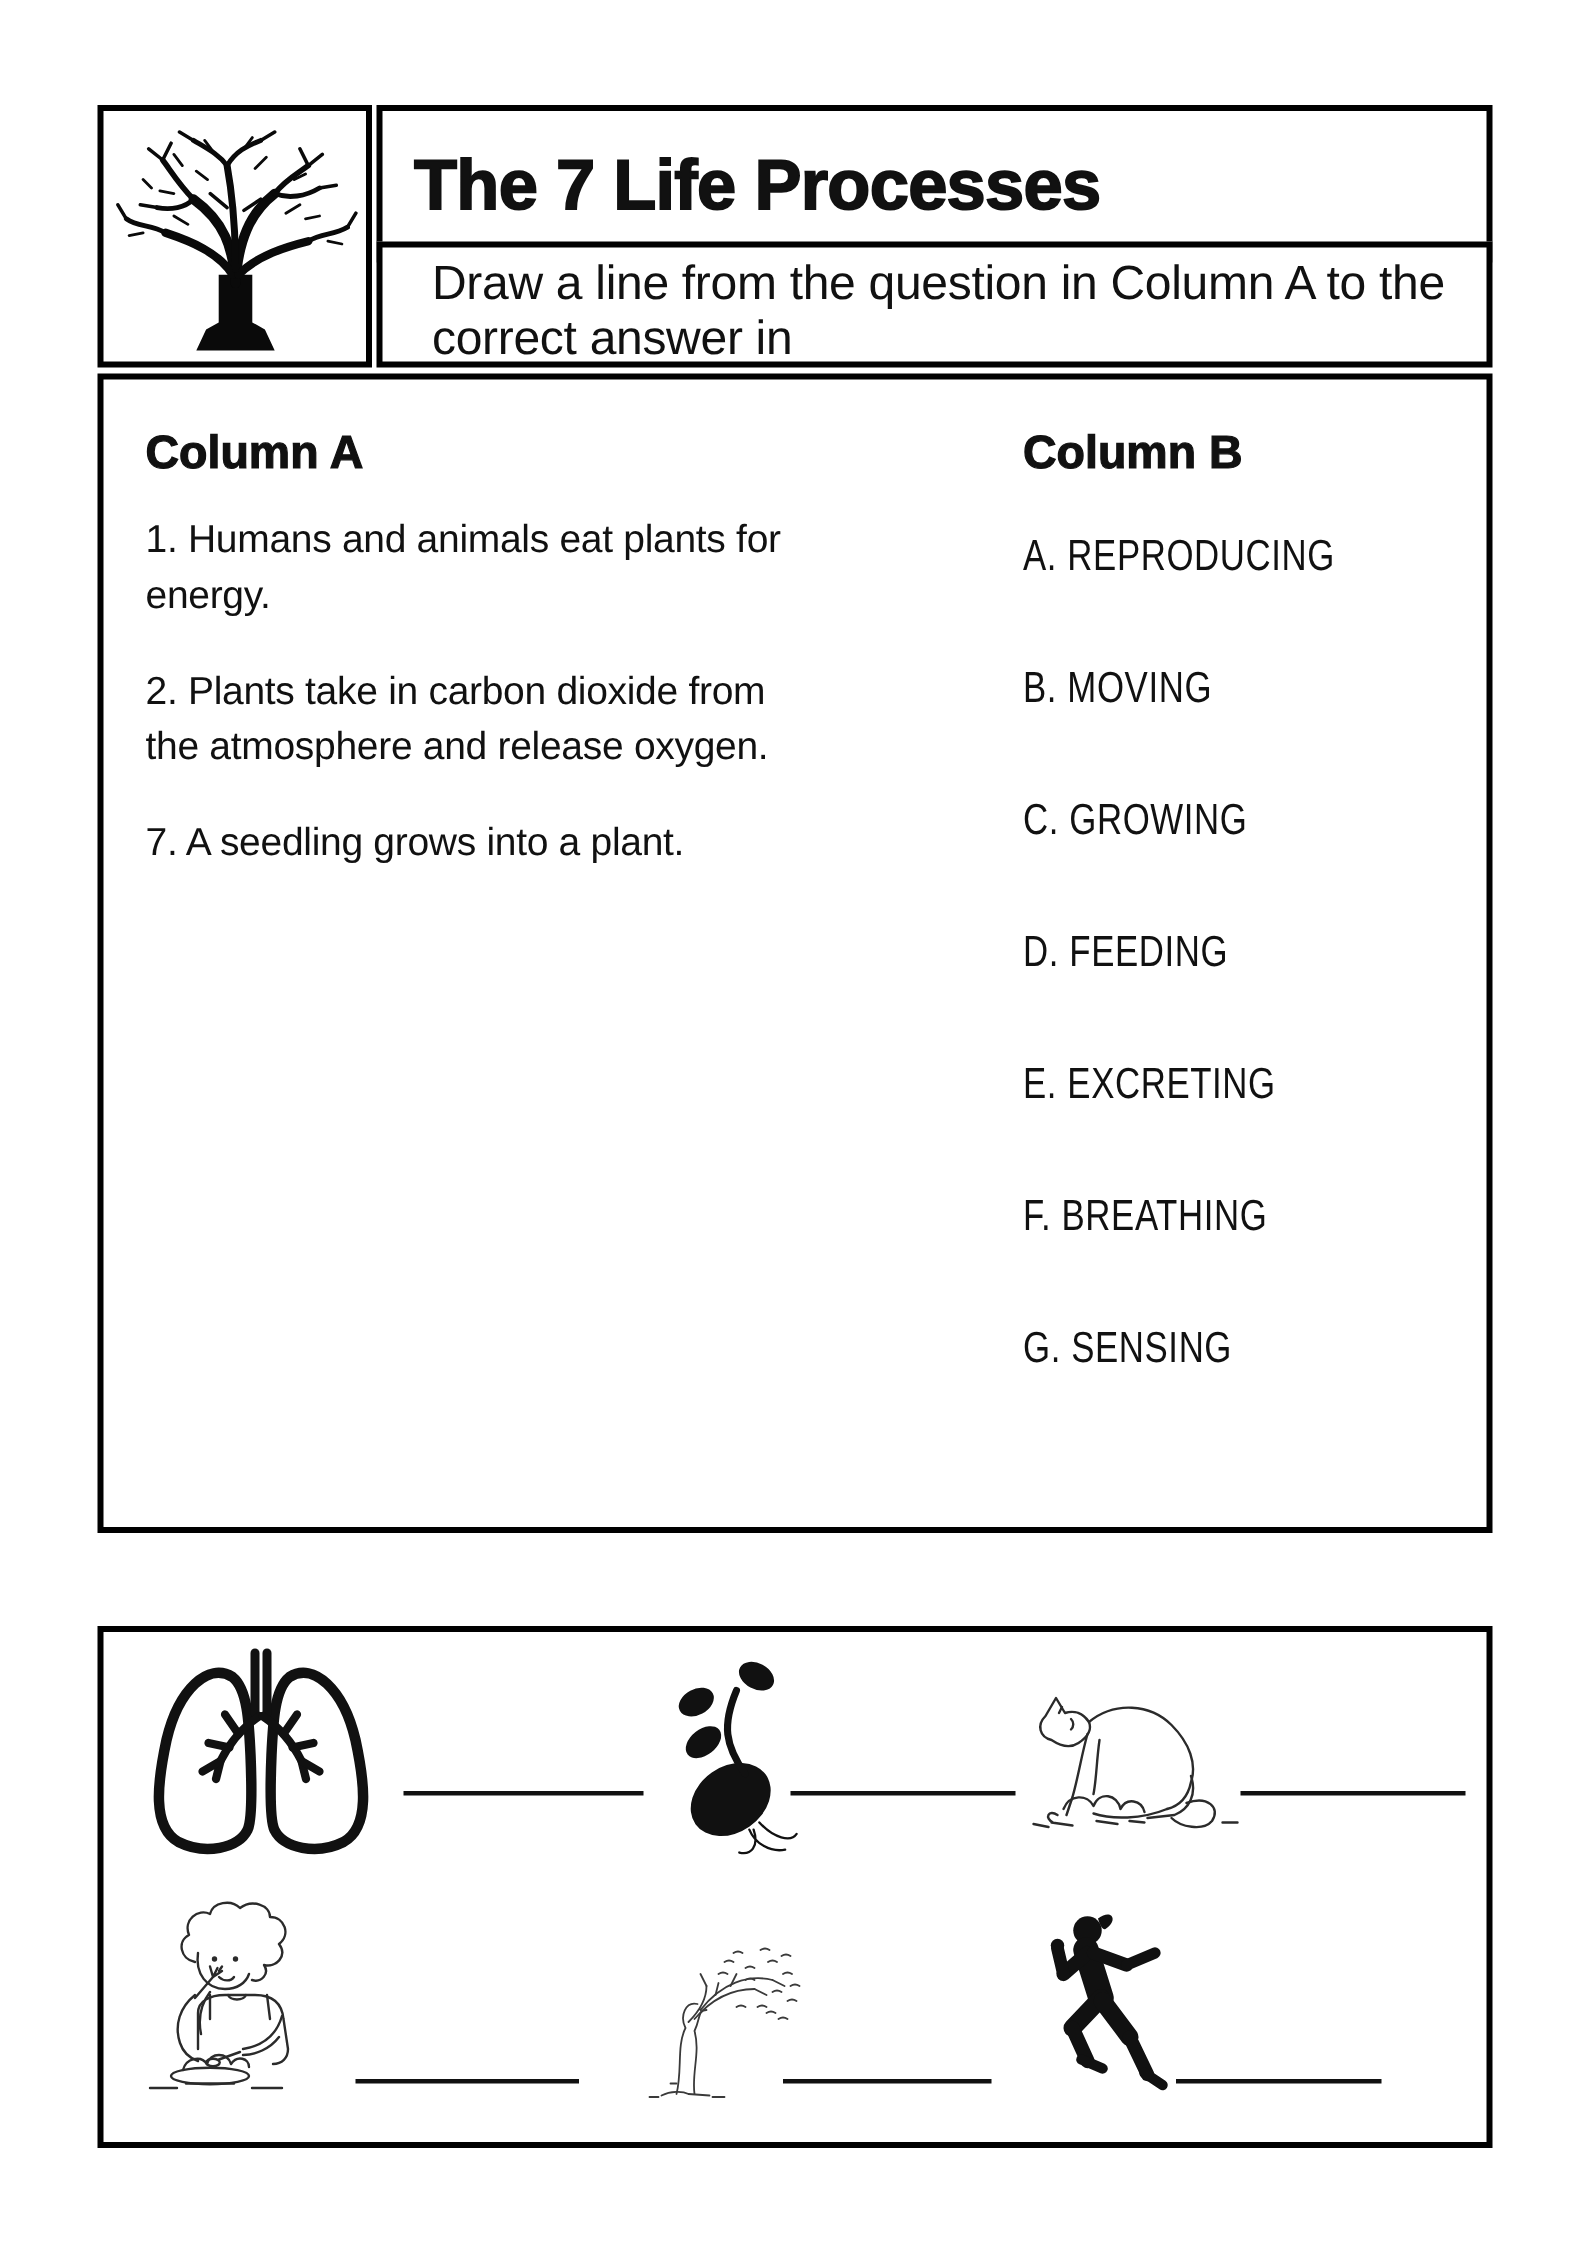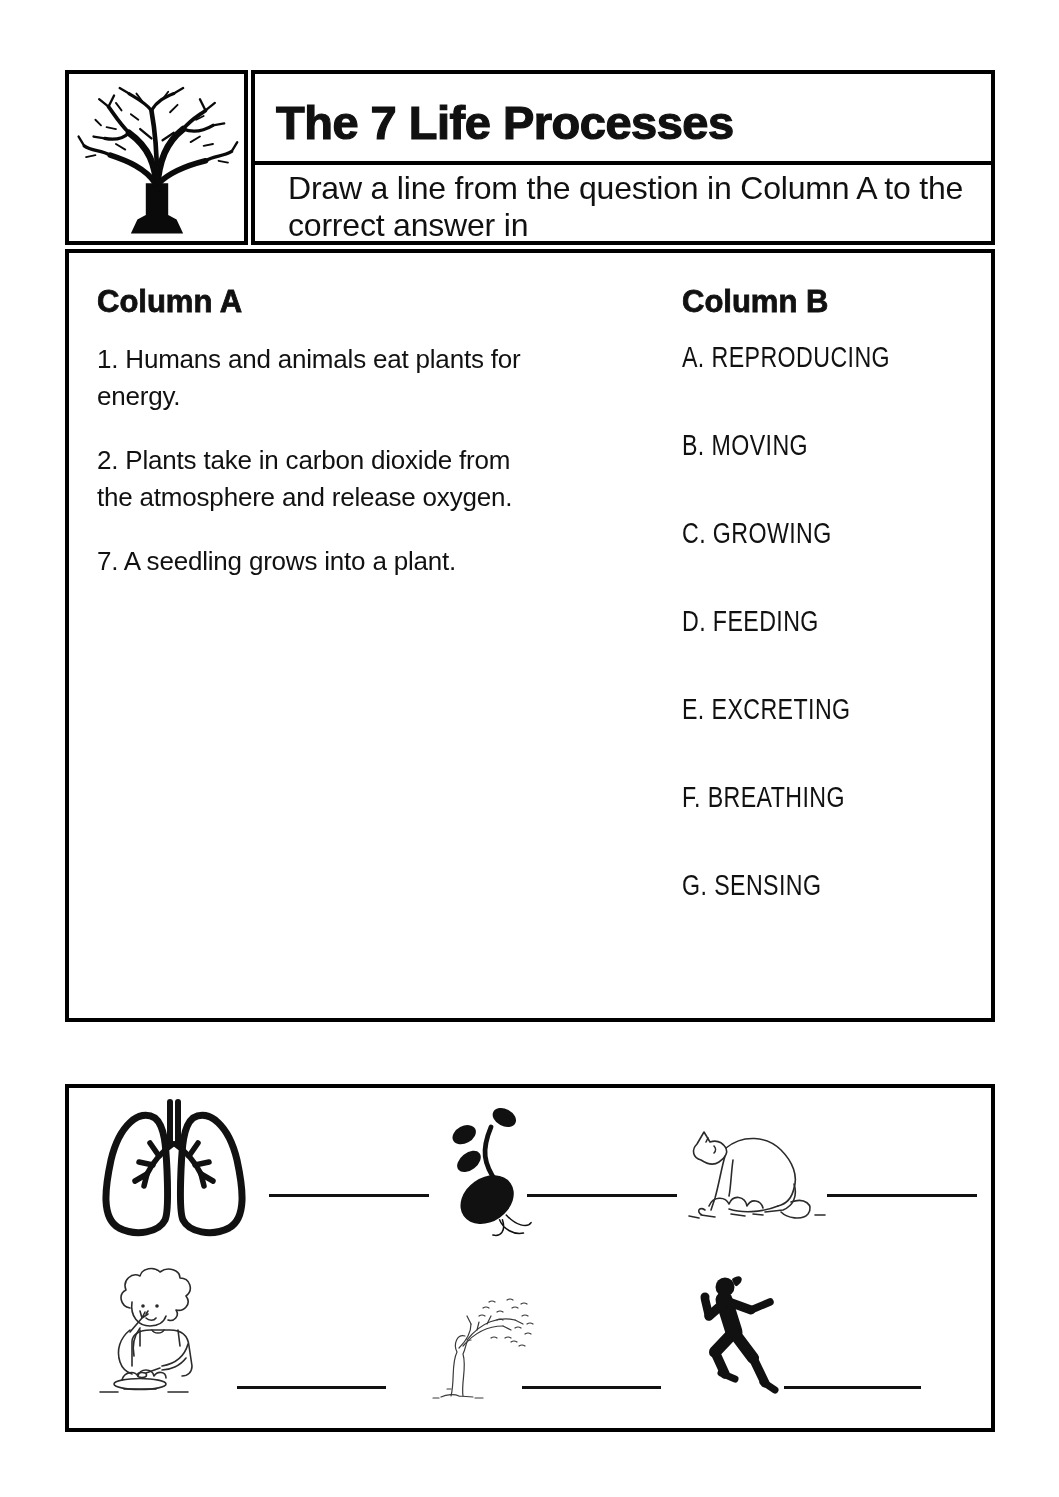--- a/index.html
+++ b/index.html
@@ -16,21 +16,21 @@
 
   .page-title{font-size:47px;font-weight:bold;letter-spacing:-0.5px;padding-left:21px;
               -webkit-text-stroke:1.2px #111;}
   .instructions{font-size:32px;line-height:37px;padding-left:33px;white-space:pre-line;letter-spacing:-0.2px;margin-top:44px;}
 
   .col{position:absolute;top:30px;}
   .col-a{left:28px;width:566px;}
   .col-b{left:613px;width:300px;}
   .col-heading{font-size:31px;font-weight:bold;line-height:38px;-webkit-text-stroke:0.8px #111;}
   .col-a .col-heading{margin-bottom:20px;}
-  .col-b .col-heading{margin-bottom:20px;}
+  .col-b .col-heading{margin-bottom:34px;}
   .qa-item{font-size:26px;line-height:37px;margin-bottom:27px;white-space:pre-line;letter-spacing:-0.2px;}
   .ans-item{font-size:29px;line-height:32px;margin-bottom:56px;letter-spacing:0.5px;
             transform:scaleX(0.8);transform-origin:left top;white-space:nowrap;}
 
   .question-prompt{font-size:25px;padding-left:27px;letter-spacing:-0.2px;}
 
   .pic{position:absolute;}
   .blank{position:absolute;border-top:3px solid #111;height:0;}
   #blank-1{left:200px;top:106px;width:160px;}
   #blank-2{left:458px;top:106px;width:150px;}

